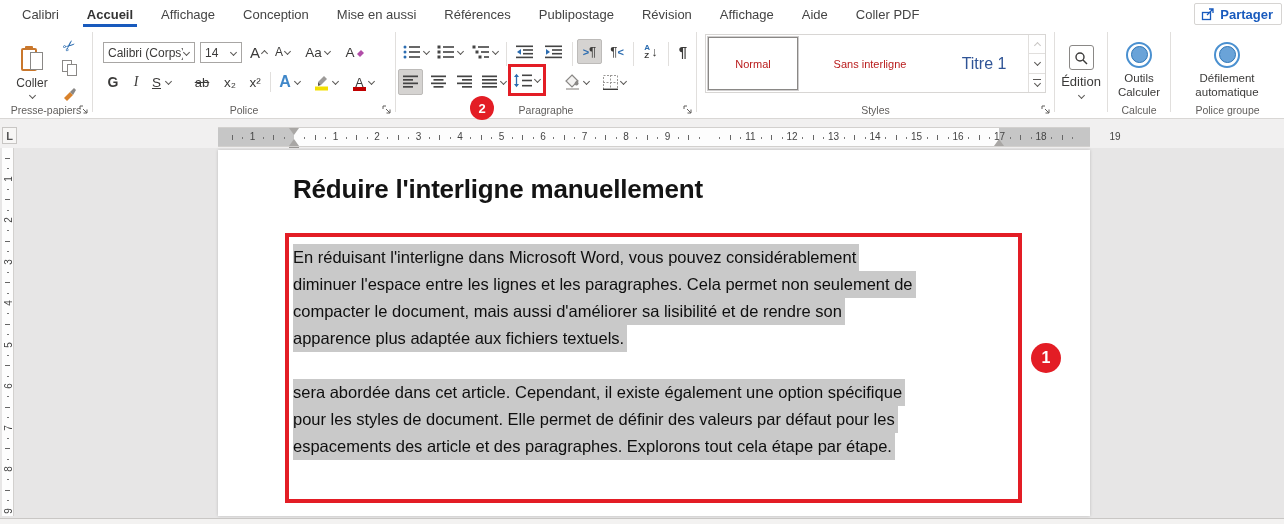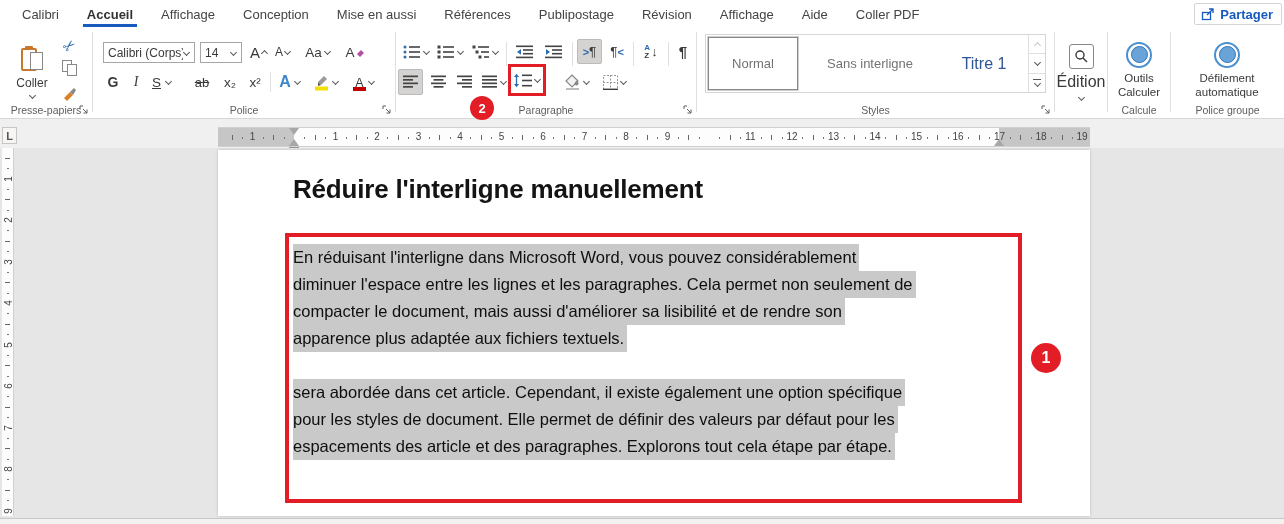--- a/index.html
+++ b/index.html
@@ -39,21 +39,21 @@
   .clipboard-ic .board { position:absolute; left:0; top:2px; width:16px; height:23px; border:2px solid #c9772c; border-radius:2px; background:#fff; }
   .clipboard-ic .clip { position:absolute; left:4px; top:0; width:8px; height:4px; background:#c9772c; border-radius:1px; }
   .clipboard-ic .sheet { position:absolute; right:0; top:6px; width:13px; height:18px; background:#fff; border:1px solid #8a8886; }
   .copy-ic { position:relative; width:15px; height:16px; }
   .copy-ic i { position:absolute; width:10px; height:12px; background:#fff; border:1.2px solid #8a8886; }
   .copy-ic i:first-child { left:0; top:0; }
   .copy-ic i:last-child { right:0; bottom:0; }
 
   
   .gallery { position:absolute; background:#fff; border:1px solid #d8d6d4; }
-  .style-item { position:absolute; top:2px; bottom:2px; display:flex; align-items:center; justify-content:center; font-size:13px; color:#737373; white-space:nowrap; }
+  .style-item { position:absolute; top:2px; bottom:2px; display:flex; align-items:center; justify-content:center; font-size:11px; color:#b91c1c; white-space:nowrap; }
   .style-item.sel { border:1px solid #8a8886; box-shadow:inset 0 0 0 2px #fff, 0 0 0 1px #d0cece; }
   .scrollcol { position:absolute; right:0; top:0; bottom:0; width:17px; border-left:1px solid #e1dfdd; display:flex; flex-direction:column; }
   .scrollcol > div { flex:1; display:flex; align-items:center; justify-content:center; border-bottom:1px solid #e1dfdd; }
   .scrollcol > div:last-child { border-bottom:none; flex-direction:column; }
   .chev.dis::before { border-color:#c8c6c4; }
   .morebar { width:8px; height:1.4px; background:#5a5856; margin-bottom:1px; }
 
   
   .rulerbar { position:absolute; left:0; top:119px; width:1284px; height:29px; background:#f1f0f0; }
   .tabsel { position:absolute; left:2px; top:8px; width:15px; height:17px; background:#f7f6f5; border:1px solid #c8c6c4; font-size:11px; color:#555; display:flex; align-items:center; justify-content:center; font-weight:bold; }
@@ -407,21 +407,21 @@
   </div>
 
   <div class="rgroup" style="left:1055px;width:52px">
     <div class="mini" style="left:4px;top:8px;width:44px;height:72px;flex-direction:column;gap:4px">
       <span style="width:25px;height:25px;border:1px solid #8a8886;border-radius:3px;display:flex;align-items:center;justify-content:center">
         <svg width="14" height="14" viewBox="0 0 14 14">
             <circle cx="6" cy="6" r="4" fill="none" stroke="#3b3a39" stroke-width="1.4"></circle>
             <path d="M9 9 L13 13" stroke="#3b3a39" stroke-width="1.4"></path>
           </svg>
       </span>
-      <span style="font-size:16px">Édition</span>
+      <span style="font-size:13px">Édition</span>
       <span class="chev"></span>
     </div>
   </div>
 
   <div class="rgroup" style="left:1108px;width:62px">
     <div class="mini" style="left:5px;top:8px;width:52px;height:68px;flex-direction:column;gap:3px">
       <span class="big-circle">
           <i></i>
         </span>
       <span class="two-line" style="position:static">
@@ -529,21 +529,21 @@
       <span class="rhalf" style="left: 760.75px;"></span>
       <span class="rdot" style="left: 771.125px;"></span>
       <span class="rnum" style="left: 781.5px;">17</span>
       <span class="rdot" style="left: 791.875px;"></span>
       <span class="rhalf" style="left: 802.25px;"></span>
       <span class="rdot" style="left: 812.625px;"></span>
       <span class="rnum" style="left: 823px;">18</span>
       <span class="rdot" style="left: 833.375px;"></span>
       <span class="rhalf" style="left: 843.75px;"></span>
       <span class="rdot" style="left: 854.125px;"></span>
-      <span class="rnum" style="left: 864px;">19</span>
+      <span class="rnum" style="left: 897px;">19</span>
     </div>
 </div>
 
 <div class="docarea">
   <div class="vruler">
       <span class="rhalf" style="top: 9.75px;"></span>
       <span class="rdot" style="top: 20.125px;"></span>
       <span class="rnum" style="top: 30.5px;">1</span>
       <span class="rdot" style="top: 40.875px;"></span>
       <span class="rhalf" style="top: 51.25px;"></span>

